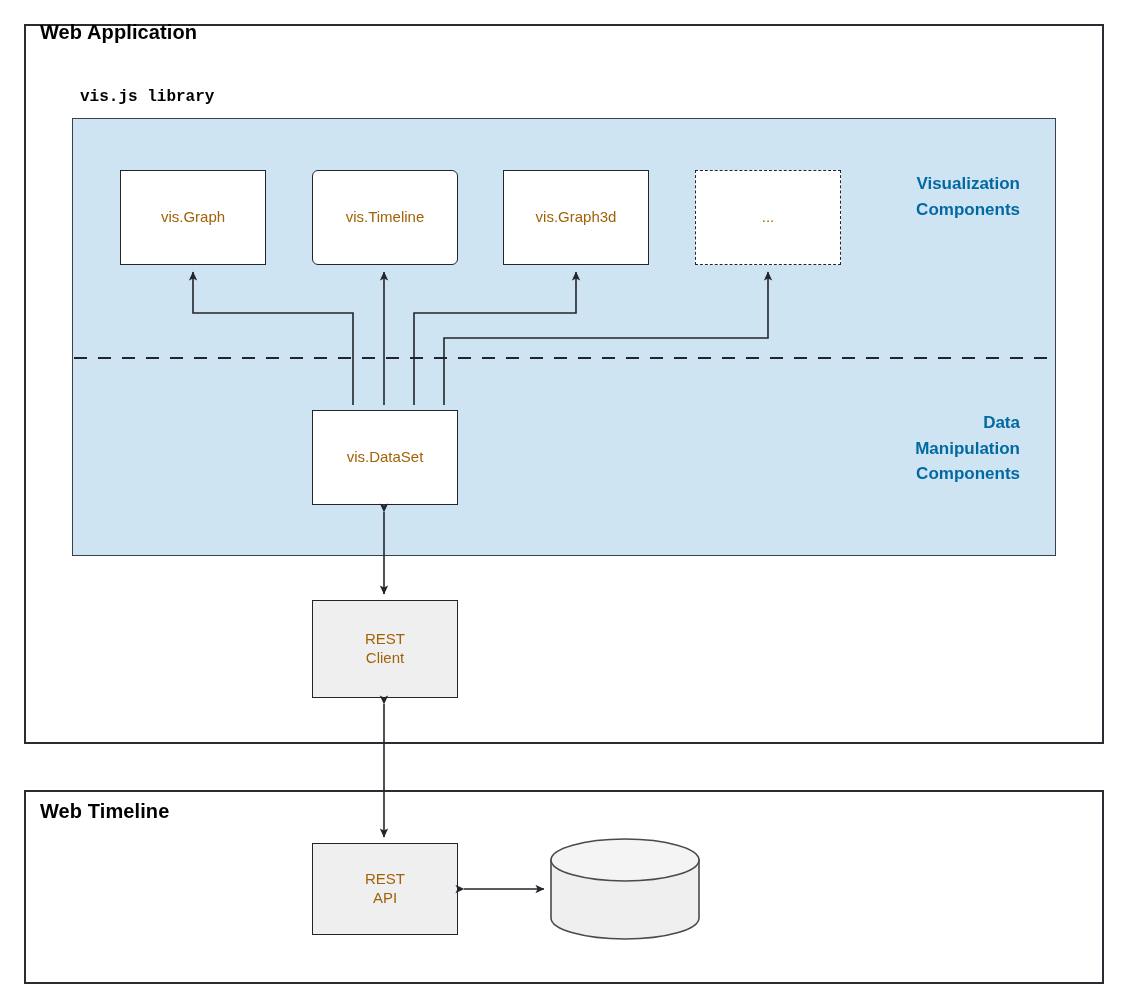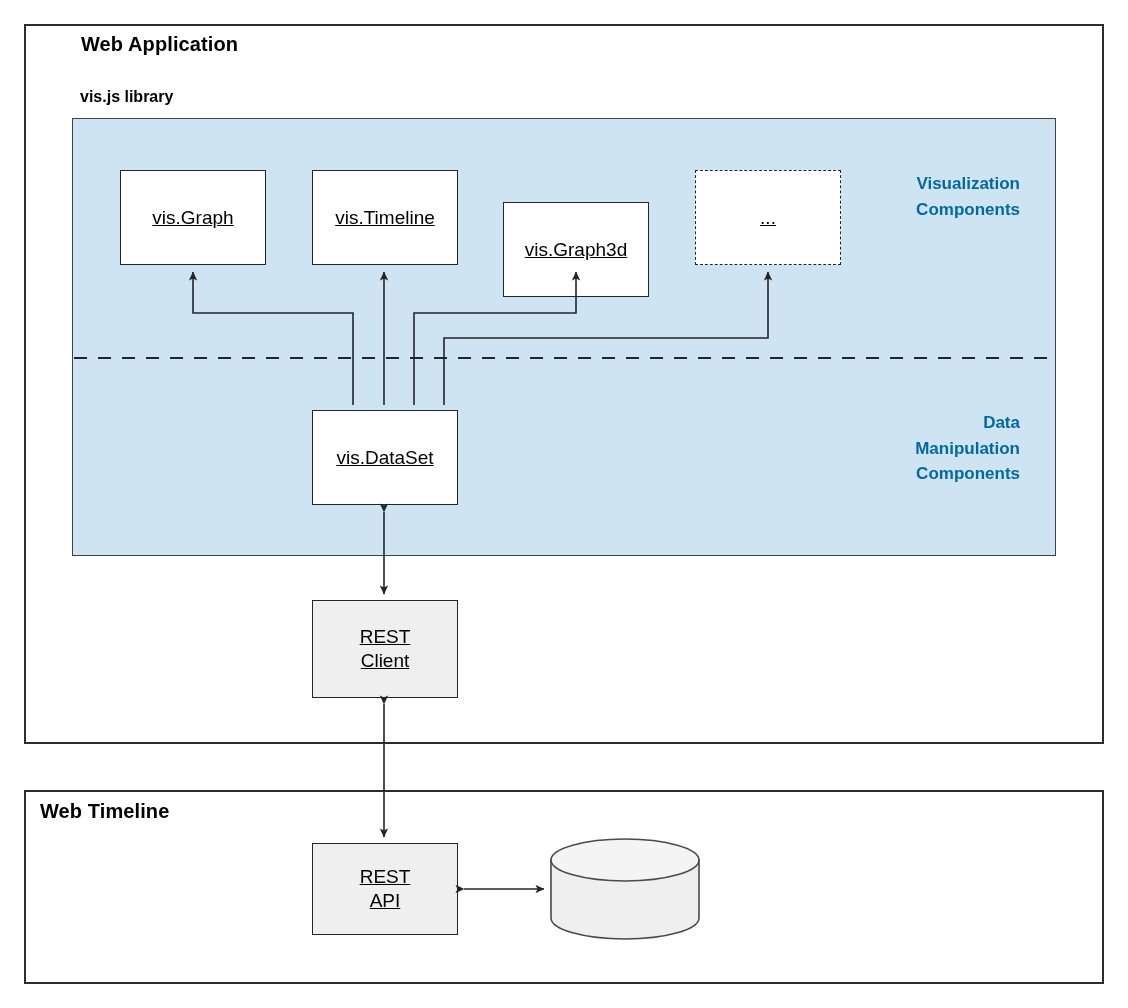--- a/index.html
+++ b/index.html
@@ -53,24 +53,23 @@
   
   .node {
     position: absolute;
     box-sizing: border-box;
     border: 1px solid #22252b;
     background: #ffffff;
     display: flex;
     align-items: center;
     justify-content: center;
     text-align: center;
-    font-size: 19px;
-    color: #000000;
+    font-size: 15px;
+    color: #a16207;
     line-height: 1.25;
-    text-decoration: underline;
   }
   .node.dashed {
     border: 1px dashed #22252b;
   }
   .node.gray {
     background: #efefef;
   }
 
   
   .group-label {
@@ -126,34 +125,34 @@
     align-items: center;
     justify-content: center;
   }
 </style>
 </head>
 <body>
 
 <div id="stage">
 
   <div class="container-box" style="left:24px; top:24px; width:1080px; height:720px;"></div>
-  <div class="container-title" style="left:40px; top:33px;margin-left:41px;">Web Application</div>
-
-  <div class="sub-title" style="left:80px; top:88px;">vis.js library</div>
+  <div class="container-title" style="left:40px; top:21px;">Web Application</div>
+
+  <div class="sub-title" style="left:80px; top:88px;font-family:Liberation Mono, monospace;">vis.js library</div>
   <div class="lib-panel" style="left:72px; top:118px; width:984px; height:438px;"></div>
 
   <div class="group-label" style="left:800px; top:171px; width:220px;">Visualization
 Components</div>
   <div class="group-label" style="left:800px; top:410px; width:220px;">Data
 Manipulation
 Components</div>
 
   <div class="node" style="left:120px; top:170px; width:146px; height:95px;">vis.Graph</div>
-  <div class="node" style="left:312px; top:170px; width:146px; height:95px;">vis.Timeline</div>
-  <div class="node" style="left:503px; top:170px; width:146px; height:95px;margin-top:32px;">vis.Graph3d</div>
+  <div class="node" style="left:312px; top:170px; width:146px; height:95px;border-radius:6px;">vis.Timeline</div>
+  <div class="node" style="left:503px; top:170px; width:146px; height:95px;">vis.Graph3d</div>
   <div class="node dashed" style="left:695px; top:170px; width:146px; height:95px;">...</div>
 
   <div class="node" style="left:312px; top:410px; width:146px; height:95px;">vis.DataSet</div>
 
   <div class="node gray" style="left:312px; top:600px; width:146px; height:98px; white-space:pre-line;">REST
 Client</div>
 
   <div class="container-box" style="left:24px; top:790px; width:1080px; height:194px;"></div>
   <div class="container-title" style="left:40px; top:800px;">Web Timeline</div>
 

